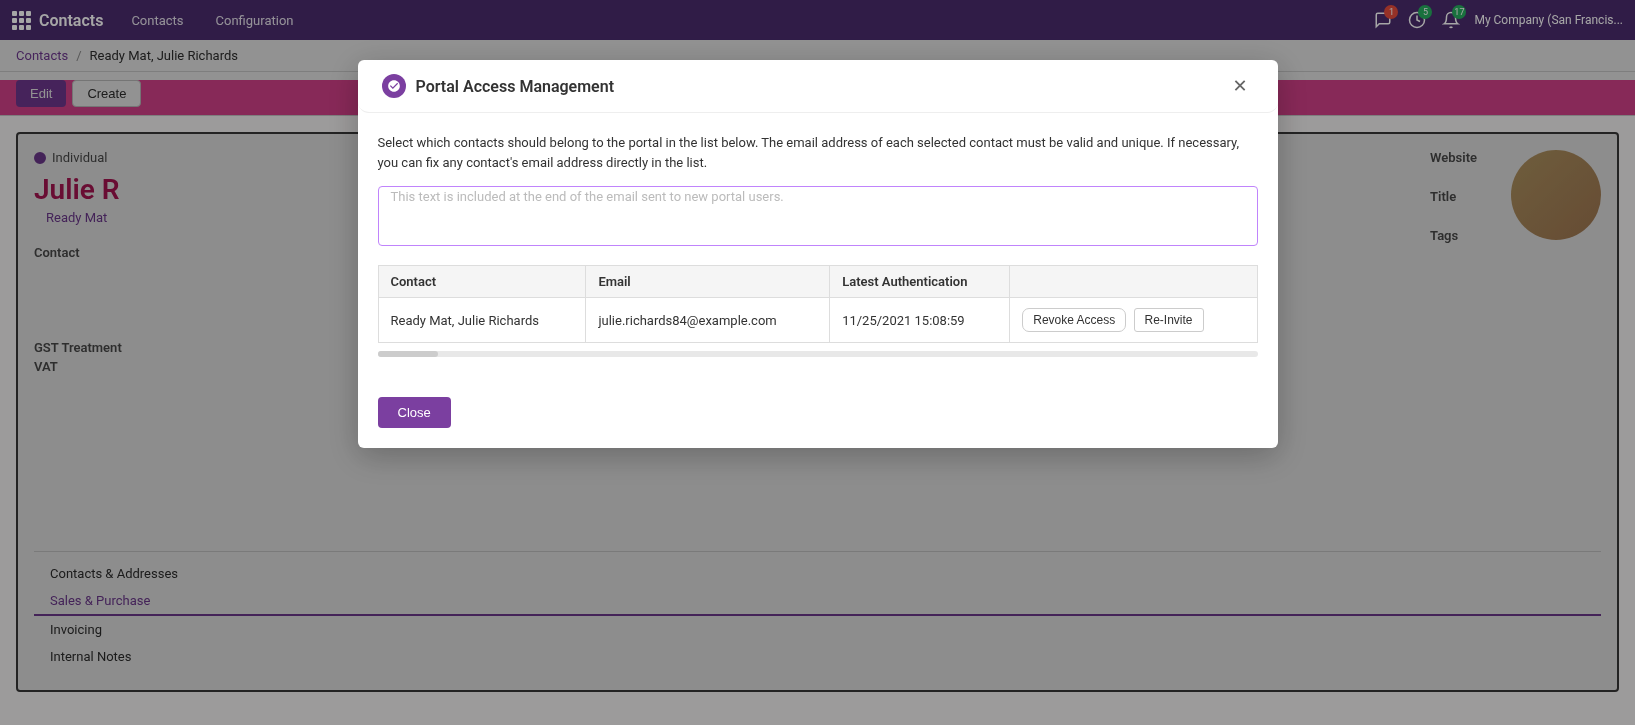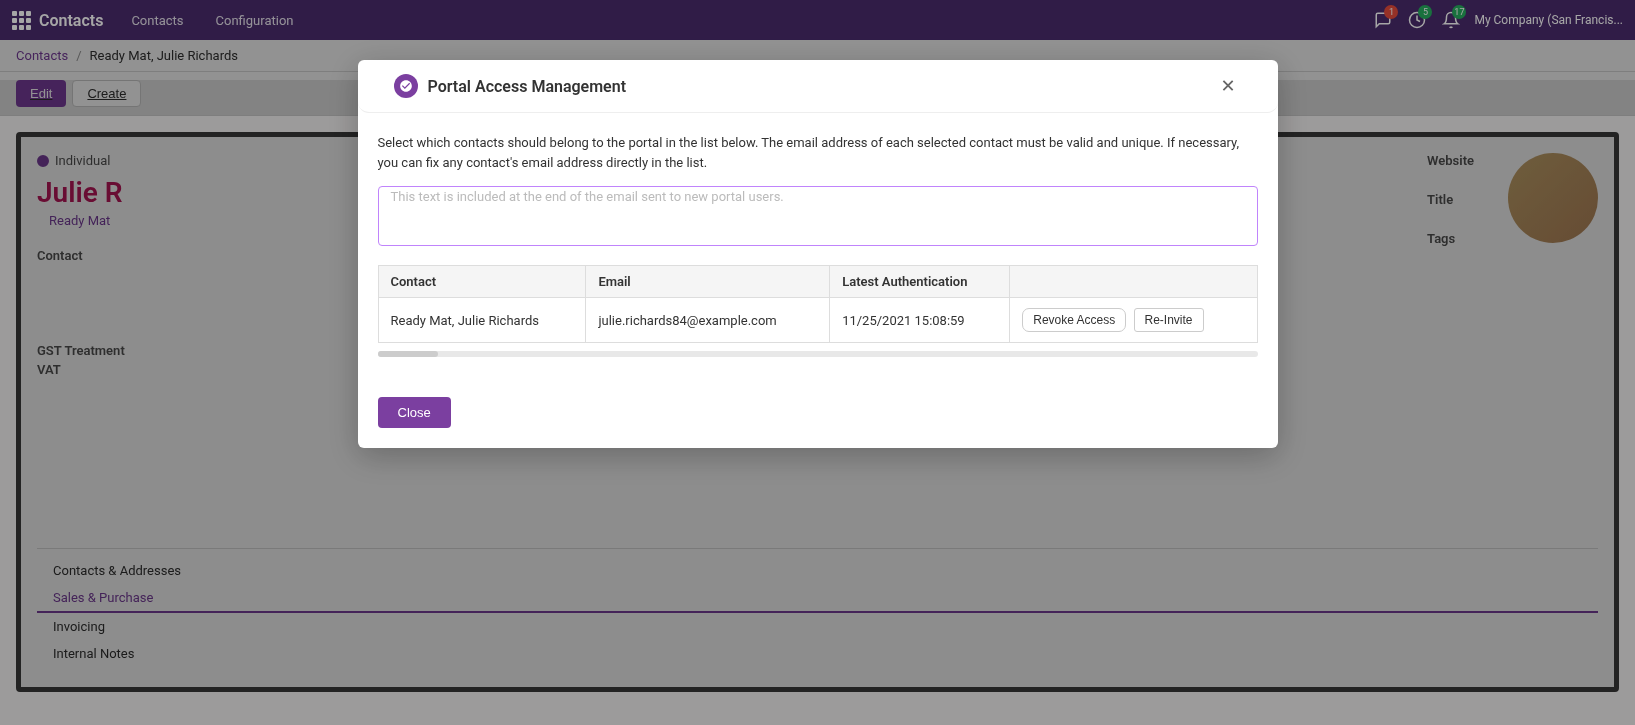--- a/index.html
+++ b/index.html
@@ -105,22 +105,21 @@
       cursor: pointer;
       font-size: 13px;
     }
     .breadcrumb-sep { color: #999; }
     .breadcrumb-current { color: #333; font-size: 13px; }
     .action-buttons {
       display: flex;
       gap: 6px;
       margin-top: 8px;
       padding: 0 16px 8px;
-      background: #e5e5e5;
-      text-decoration: underline;
+      background: #ec4899;
     }
     .btn-edit {
       background: #7b3fa0;
       color: white;
       border: none;
       padding: 5px 14px;
       border-radius: 4px;
       cursor: pointer;
       font-size: 13px;
     }
@@ -135,21 +134,21 @@
     }
 
     
     .main-content {
       padding: 16px;
       filter: brightness(0.85);
     }
     .contact-card {
       background: white;
       border-radius: 4px;
-      border: 5px solid #404040;
+      border: 2px solid #404040;
       padding: 16px;
       min-height: 560px;
       position: relative;
     }
     .contact-type {
       display: flex;
       align-items: center;
       gap: 6px;
       margin-bottom: 8px;
       color: #555;
@@ -249,21 +248,21 @@
       border-radius: 6px;
       width: 920px;
       max-height: 600px;
       box-shadow: 0 8px 32px rgba(0,0,0,0.25);
       position: relative;
       overflow: visible;
     }
     .modal-header {
       display: flex;
       align-items: center;
-      padding: 14px 36px;
+      padding: 14px 24px;
       border-bottom: 1px solid #eee;
       gap: 10px;
       border-radius: 11px;
     }
     .modal-icon {
       width: 24px;
       height: 24px;
       background: #7b3fa0;
       border-radius: 50%;
       display: flex;

